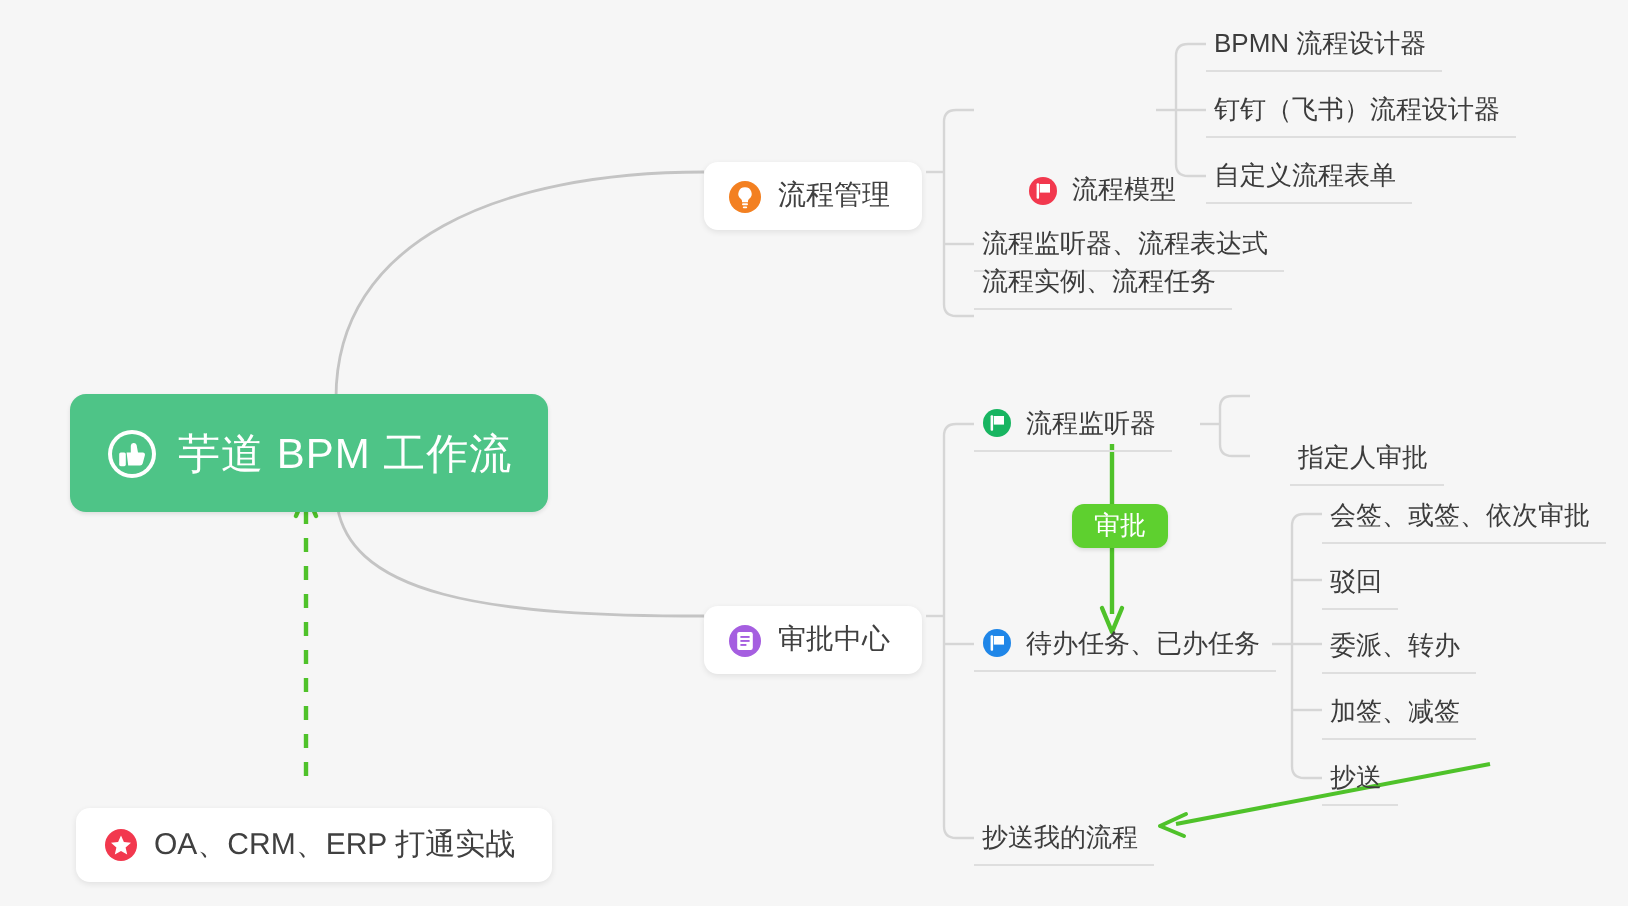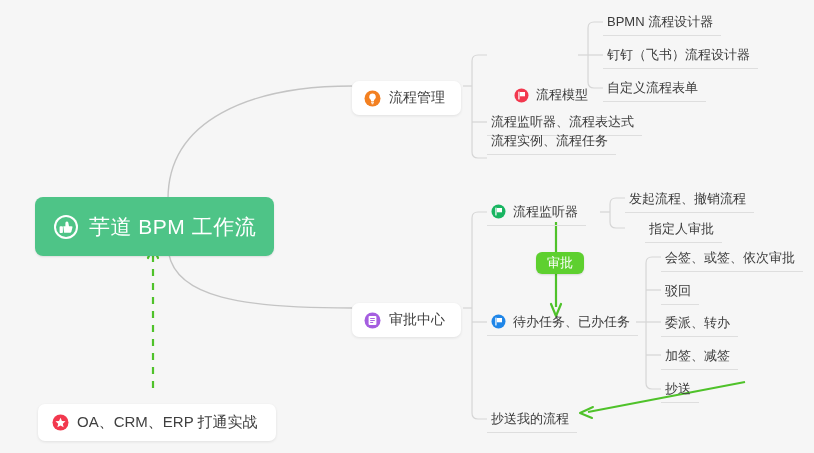--- a/index.html
+++ b/index.html
@@ -241,23 +241,20 @@
     <span class="icon icon-sm">
       <svg width="15" height="15" viewBox="0 0 15 15">
         <circle cx="7.5" cy="7.5" r="7" fill="#18b561"></circle>
         <rect x="4.3" y="3.6" width="1.25" height="7.8" rx="0.5" fill="#ffffff"></rect>
         <path d="M5.9 4.0 L11.0 4.0 L11.0 8.3 L5.9 8.3 Z" fill="#ffffff"></path>
       </svg>
     </span>
     <span class="label">流程监听器</span>
   </div>
 
-  <div class="node node-plain" style="left:625px; top:185px;">
-    <span class="label">发起流程、撤销流程</span>
-  </div>
   <div class="node node-plain" style="left:625px; top:215px;margin-left:20px;">
     <span class="label">指定人审批</span>
   </div>
 
   <div class="node node-badge" style="left:536px; top:252px;">
     <span class="label">审批</span>
   </div>
 
   <div class="node node-plain" style="left:487px; top:308px;">
     <span class="icon icon-sm">

